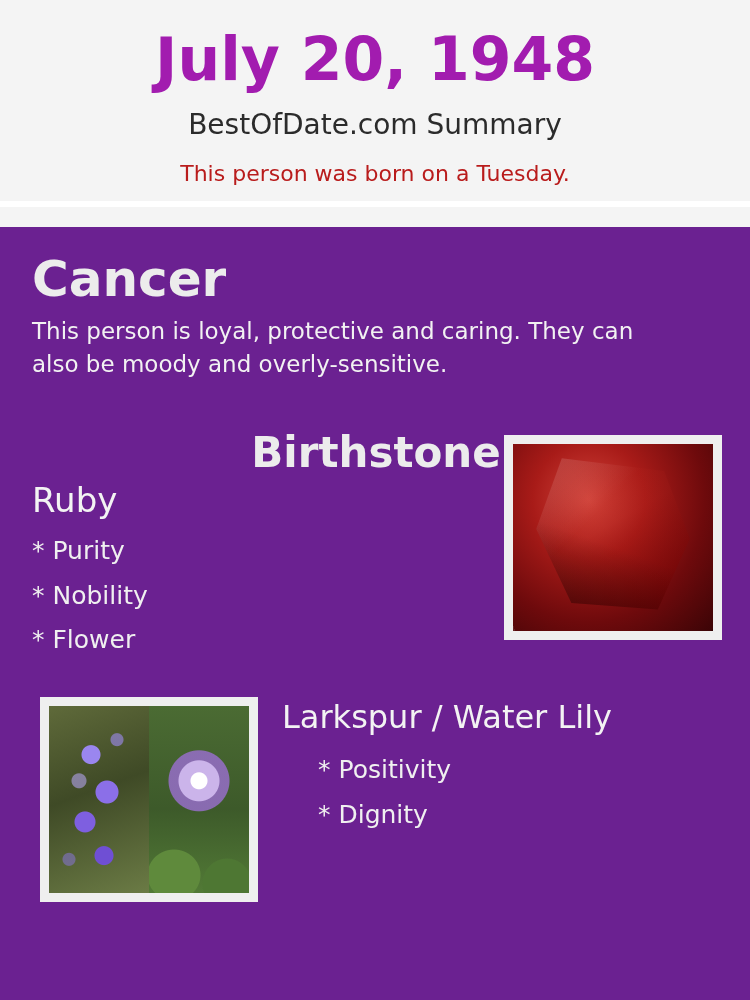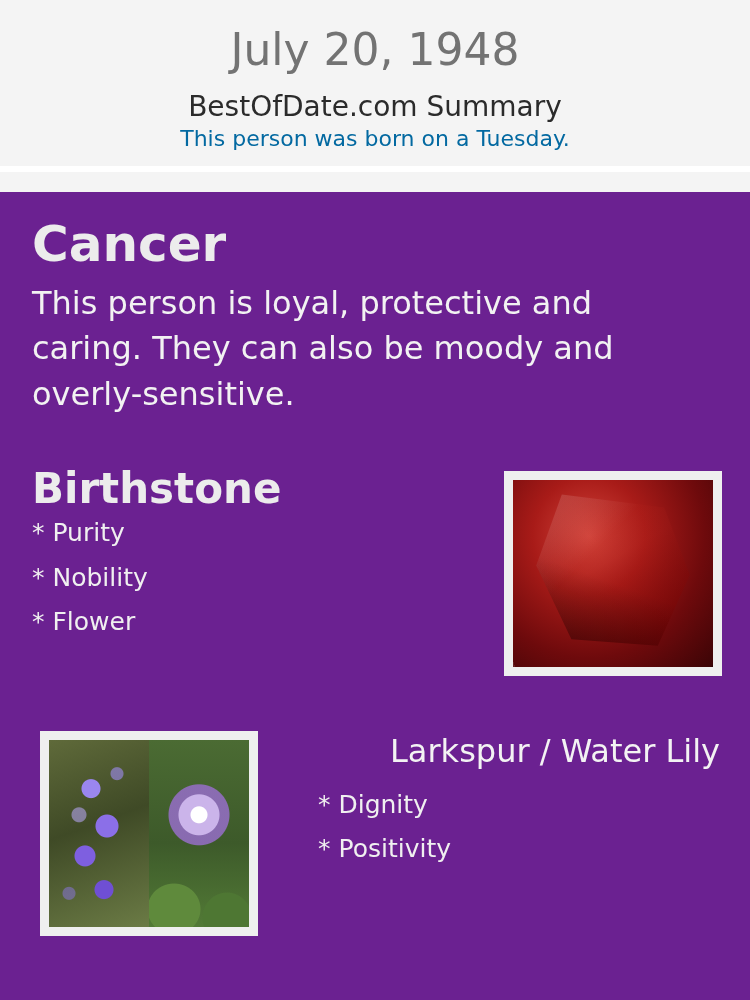--- a/index.html
+++ b/index.html
@@ -14,36 +14,36 @@
     overflow: hidden;
   }
 
   
   .header {
     background: #f4f4f4;
     padding: 26px 0 14px 0;
     text-align: center;
   }
   .header-date {
-    color: #737373;
-    font-size: 44px;
-    font-weight: normal;
+    color: #a21caf;
+    font-size: 60px;
+    font-weight: bold;
     line-height: 1.1;
     letter-spacing: 0px;
   }
   .header-site {
     color: #2b2b2b;
     font-size: 28px;
     margin-top: 16px;
     line-height: 1.2;
   }
   .header-sub {
-    color: #0369a1;
+    color: #b91c1c;
     font-size: 22px;
-    margin-top: 2px;
+    margin-top: 19px;
     line-height: 1.2;
   }
   .header-rule {
     height: 6px;
     background: #ffffff;
     width: 100%;
   }
 
   
   .panel {
@@ -61,38 +61,39 @@
 
   .sign-title {
     color: #ececec;
     font-size: 50px;
     font-weight: bold;
     line-height: 1.05;
     margin: 0 0 10px 0;
   }
   .sign-desc {
     color: #f2f2f2;
-    font-size: 32px;
+    font-size: 23px;
     line-height: 1.42;
     margin: 0;
     max-width: 620px;
   }
 
   
   .stone-block {
     margin-top: 50px;
     position: relative;
     min-height: 230px;
   }
   .stone-title {
     color: #ececec;
     font-size: 42px;
     font-weight: bold;
     line-height: 1.05;
     margin: 0;
+    text-align: center;
   }
   .stone-name {
     color: #f3f3f3;
     font-size: 34px;
     line-height: 1.25;
     margin: 4px 0 8px 0;
   }
   .bullet {
     color: #f0f0f0;
     font-size: 25px;
@@ -210,21 +211,21 @@
     font-weight: bold;
     line-height: 1.05;
     margin: 14px 0 0 0;
     text-align: center;
   }
   .flower-name {
     color: #f3f3f3;
     font-size: 32px;
     line-height: 1.3;
     margin: 6px 0 10px 0;
-    text-align: right;
+    text-align: left;
   }
   .flower-bullets {
     padding-left: 36px;
   }
 </style>
 </head>
 <body>
 
 <div class="header">
   <div class="header-date">July 20, 1948</div>
@@ -236,39 +237,40 @@
 <div class="panel">
   <div class="panel-inner">
 
     <div>
       <h1 class="sign-title">Cancer</h1>
       <p class="sign-desc">This person is loyal, protective and caring. They can also be moody and overly-sensitive.</p>
     </div>
 
     <div class="stone-block">
       <h2 class="stone-title">Birthstone</h2>
+      <div class="stone-name">Ruby</div>
       <p class="bullet">* Purity</p>
       <p class="bullet">* Nobility</p>
       <p class="bullet">* Flower</p>
 
       <div class="stone-photo-frame">
         <div class="stone-photo"></div>
       </div>
     </div>
 
     <div class="flower-block">
       <div class="flower-photo-frame">
         <div class="flower-photo">
           <div class="flower-left"></div>
           <div class="flower-right"></div>
         </div>
       </div>
       <div class="flower-text">
         <div class="flower-name">Larkspur / Water Lily</div>
         <div class="flower-bullets">
+          <p class="bullet">* Positivity</p>
           <p class="bullet">* Dignity</p>
-          <p class="bullet">* Positivity</p>
         </div>
       </div>
     </div>
 
   </div>
 </div>
 
 </body></html>

